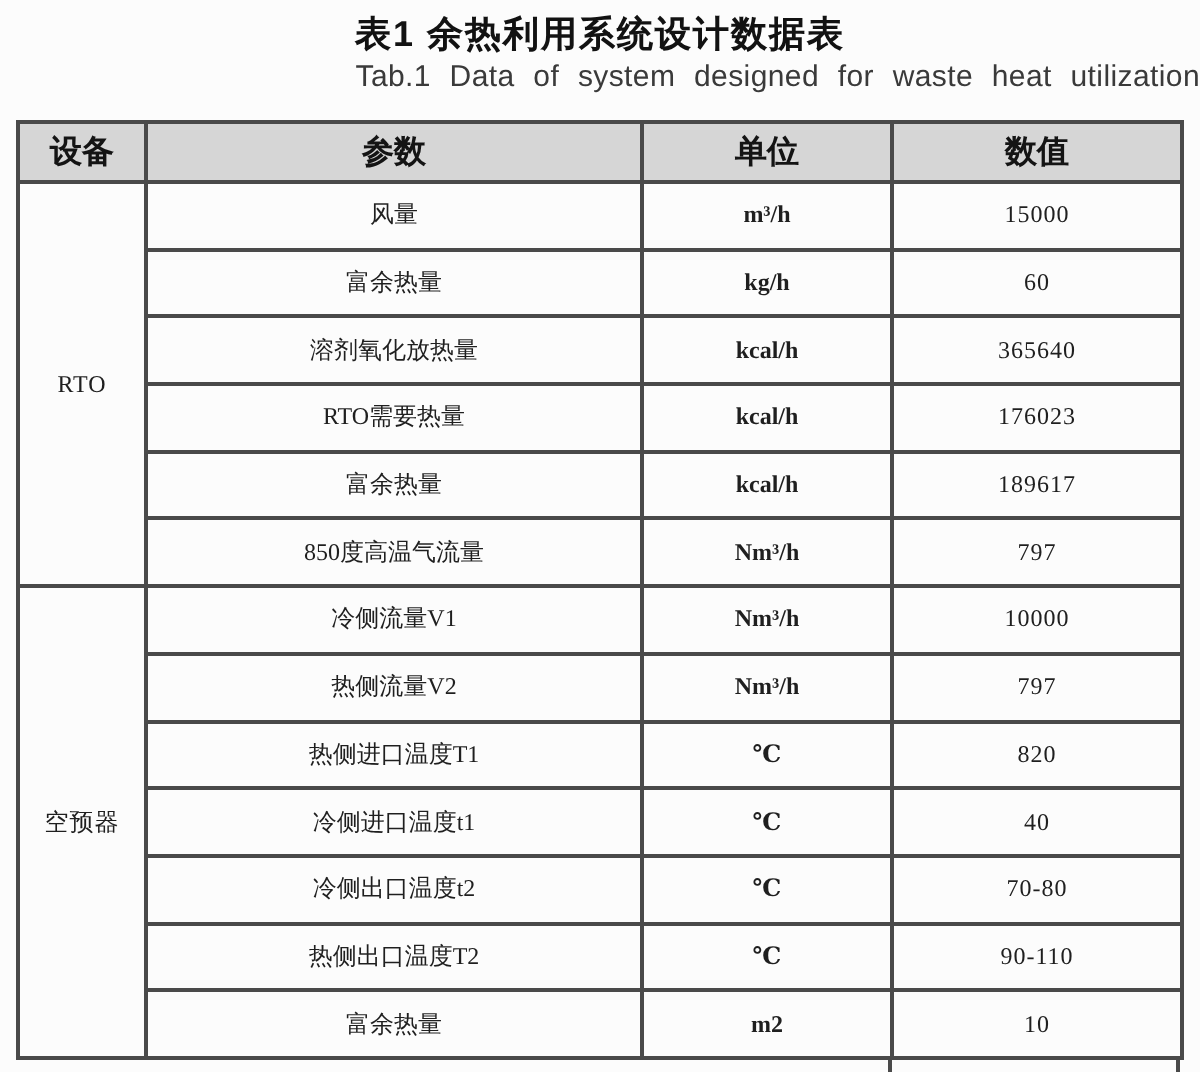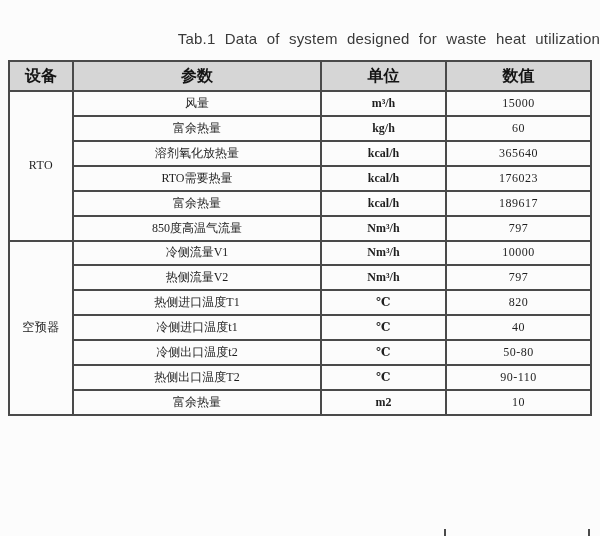--- a/index.html
+++ b/index.html
@@ -27,21 +27,21 @@
   .subtitle{
     position:absolute;top:30px;left:0;width:100%;
     text-align:right;
     font-family:"Liberation Sans","DejaVu Sans",sans-serif;
     font-size:15px;color:#3a3a3a;
     word-spacing:5px;letter-spacing:0.2px;
   }
 
   table.data{
     position:absolute;left:8px;top:60px;
-    width:582px;height:356px;
+    width:582px;height:470px;
     border-collapse:collapse;
     table-layout:fixed;
     border-radius:14px;
   }
   table.data th, table.data td{
     border:2px solid var(--border);
     text-align:center;vertical-align:middle;
     font-size:12px;
     padding:0 2px;
     overflow:hidden;
@@ -63,20 +63,21 @@
     background:var(--border);
   }
   .stub.s1{left:444px;}
   .stub.s2{left:588px;}
 </style>
 </head>
 <body>
 
 <div class="page">
 
+  <div class="title">表1 余热利用系统设计数据表</div>
   <div class="subtitle">Tab.1 Data of system designed for waste heat utilization</div>
 
   <table class="data">
     <colgroup>
       <col style="width:64px">
         <col style="width:248px">
         <col style="width:125px">
         <col style="width:145px">
     </colgroup>
     <thead>
@@ -137,21 +138,21 @@
         <td class="value">820</td>
       </tr>
       <tr>
         <td>冷侧进口温度t1</td>
         <td class="unit">℃</td>
         <td class="value">40</td>
       </tr>
       <tr>
         <td>冷侧出口温度t2</td>
         <td class="unit">℃</td>
-        <td class="value">50-80</td>
+        <td class="value">70-80</td>
       </tr>
       <tr>
         <td>热侧出口温度T2</td>
         <td class="unit">℃</td>
         <td class="value">90-110</td>
       </tr>
       <tr>
         <td>富余热量</td>
         <td class="unit">m2</td>
         <td class="value">10</td>

